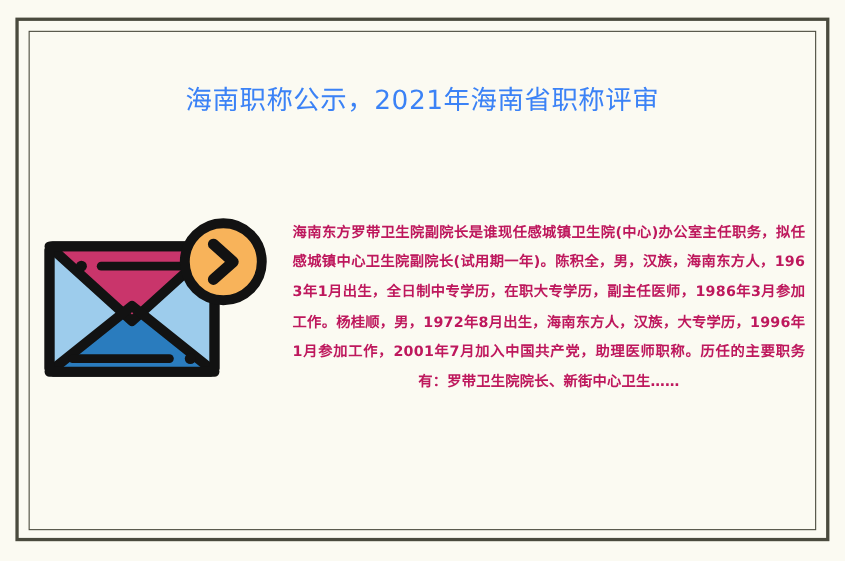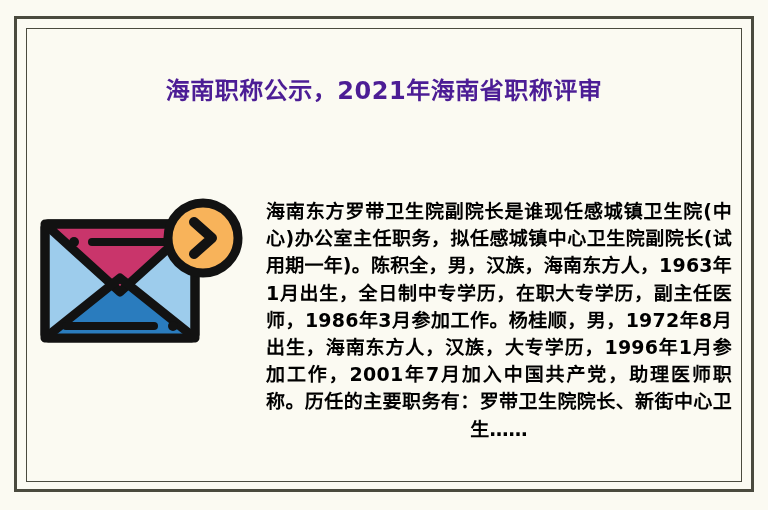--- a/index.html
+++ b/index.html
@@ -46,23 +46,23 @@
   }
 
   
   .title {
     position: absolute;
     left: 26px;
     top: 76px;
     width: 716px;
     text-align: center;
     font-size: 24px;
-    font-weight: 700;
+    font-weight: 400;
     letter-spacing: 0.5px;
-    color: #4c1d95;
+    color: #3b82f6;
     line-height: 30px;
     white-space: nowrap;
   }
 
   
   .content {
     position: absolute;
     left: 26px;
     top: 180px;
     width: 716px;
@@ -82,24 +82,24 @@
     width: 215px;
     height: 165px;
   }
 
   
   .article {
     position: absolute;
     left: 240px;
     top: 18px;
     width: 466px;
-    font-size: 19px;
+    font-size: 13px;
     font-weight: 700;
     line-height: 27.2px;
-    color: #000000;
+    color: #be185d;
     text-align: justify;
     text-align-last: center;
     letter-spacing: 0.2px;
     word-break: break-all;
   }
 </style>
 </head>
 <body>
 
 <div class="page">

